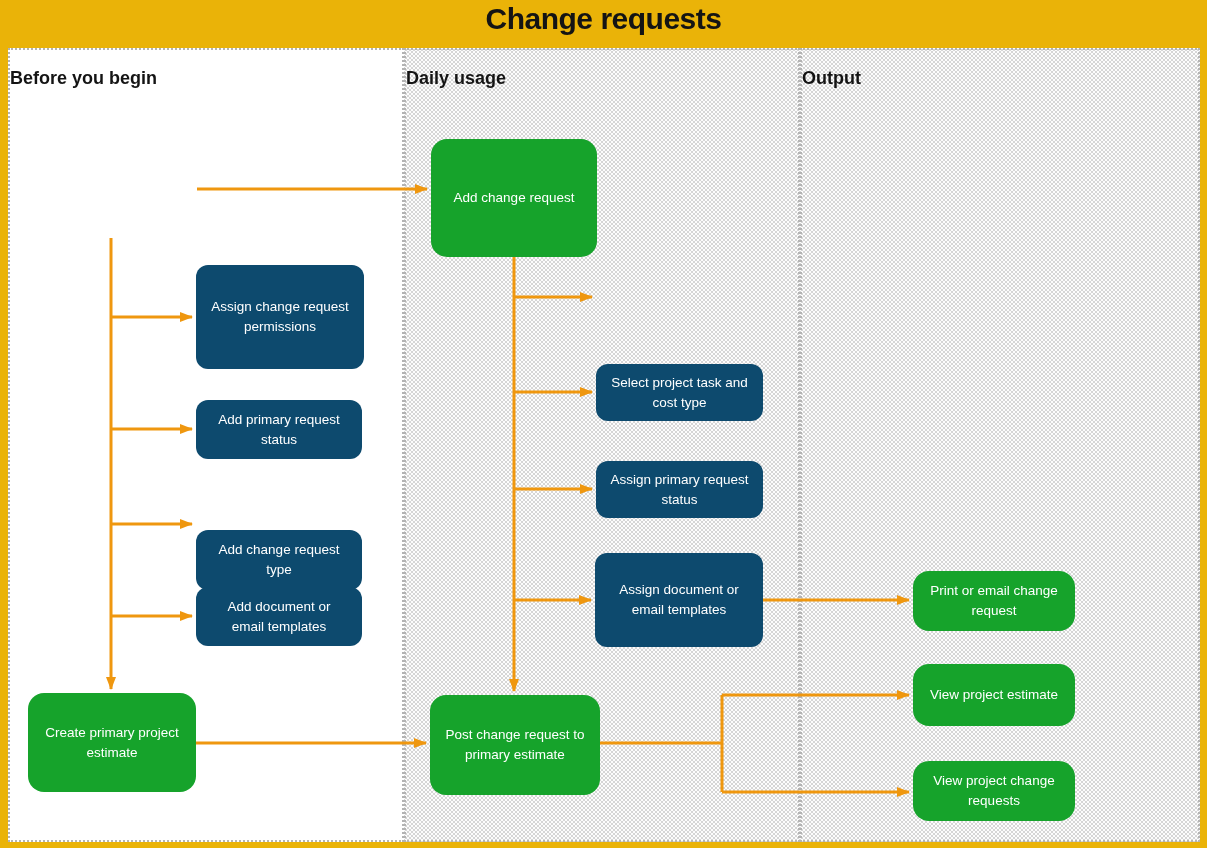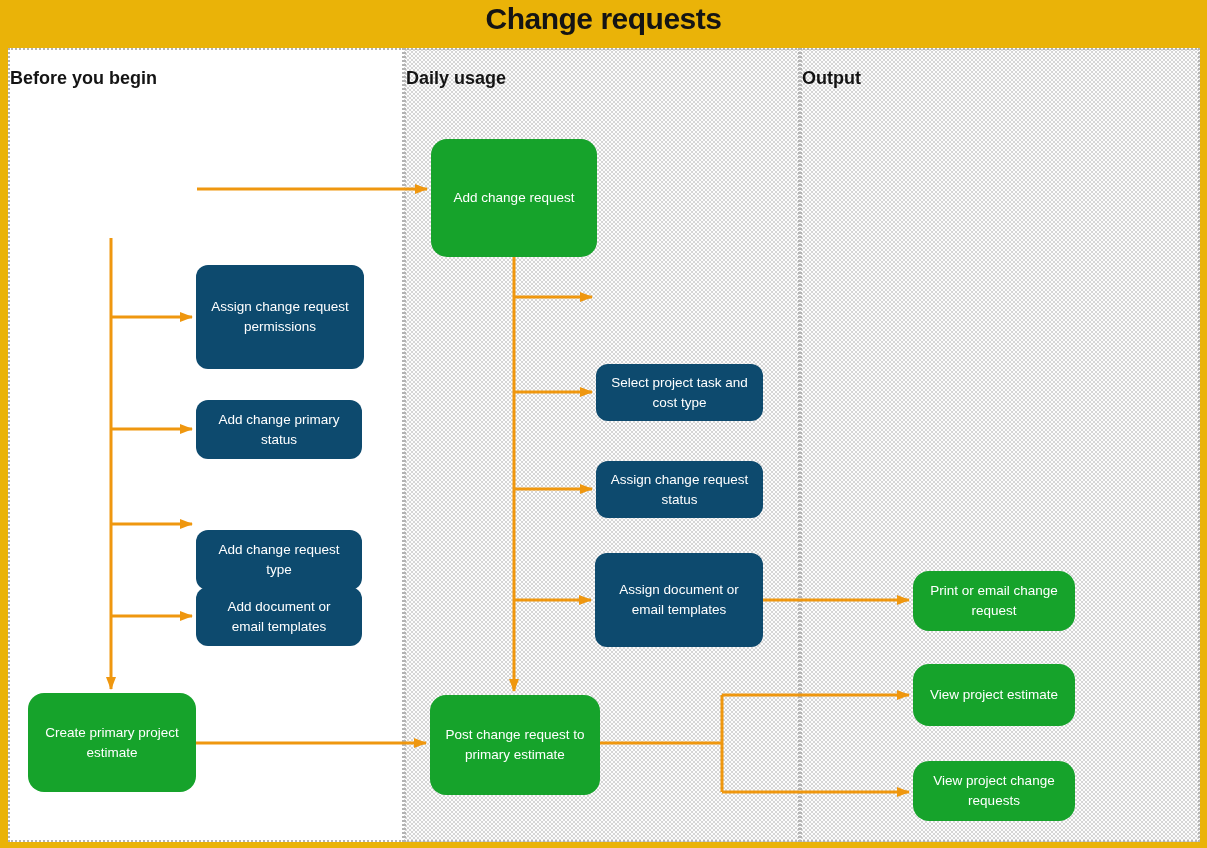--- a/index.html
+++ b/index.html
@@ -86,28 +86,28 @@
     <path class="edge" d="M514,600 H591" marker-end="url(#ah)"></path>
     <path class="edge" d="M763,600 H909" marker-end="url(#ah)"></path>
 
     <path class="edge" d="M600,743 H722"></path>
     <path class="edge" d="M722,695 V792"></path>
     <path class="edge" d="M722,695 H909" marker-end="url(#ah)"></path>
     <path class="edge" d="M722,792 H909" marker-end="url(#ah)"></path>
   </svg>
 
   <div class="node blue" style="left:196px;top:265px;width:168px;height:104px;">Assign change request permissions</div>
-  <div class="node blue" style="left:196px;top:400px;width:166px;height:59px;">Add change primary status</div>
+  <div class="node blue" style="left:196px;top:400px;width:166px;height:59px;">Add primary request status</div>
   <div class="node blue" style="left:196px;top:494px;width:166px;height:60px;margin-top:36px;">Add change request type</div>
   <div class="node blue" style="left:196px;top:587px;width:166px;height:59px;">Add document or email templates</div>
   <div class="node green" style="left:28px;top:693px;width:168px;height:99px;">Create primary project estimate</div>
 
   <div class="node green" style="left:431px;top:139px;width:166px;height:118px;">Add change request</div>
   <div class="node blue" style="left:596px;top:364px;width:167px;height:57px;">Select project task and cost type</div>
-  <div class="node blue" style="left:596px;top:461px;width:167px;height:57px;">Assign change request status</div>
+  <div class="node blue" style="left:596px;top:461px;width:167px;height:57px;">Assign primary request status</div>
   <div class="node blue" style="left:595px;top:553px;width:168px;height:94px;">Assign document or email templates</div>
   <div class="node green" style="left:430px;top:695px;width:170px;height:100px;">Post change request to primary estimate</div>
 
   <div class="node green" style="left:913px;top:571px;width:162px;height:60px;">Print or email change request</div>
   <div class="node green" style="left:913px;top:664px;width:162px;height:62px;">View project estimate</div>
   <div class="node green" style="left:913px;top:761px;width:162px;height:60px;">View project change requests</div>
 
 </div>
 
 </body></html>

